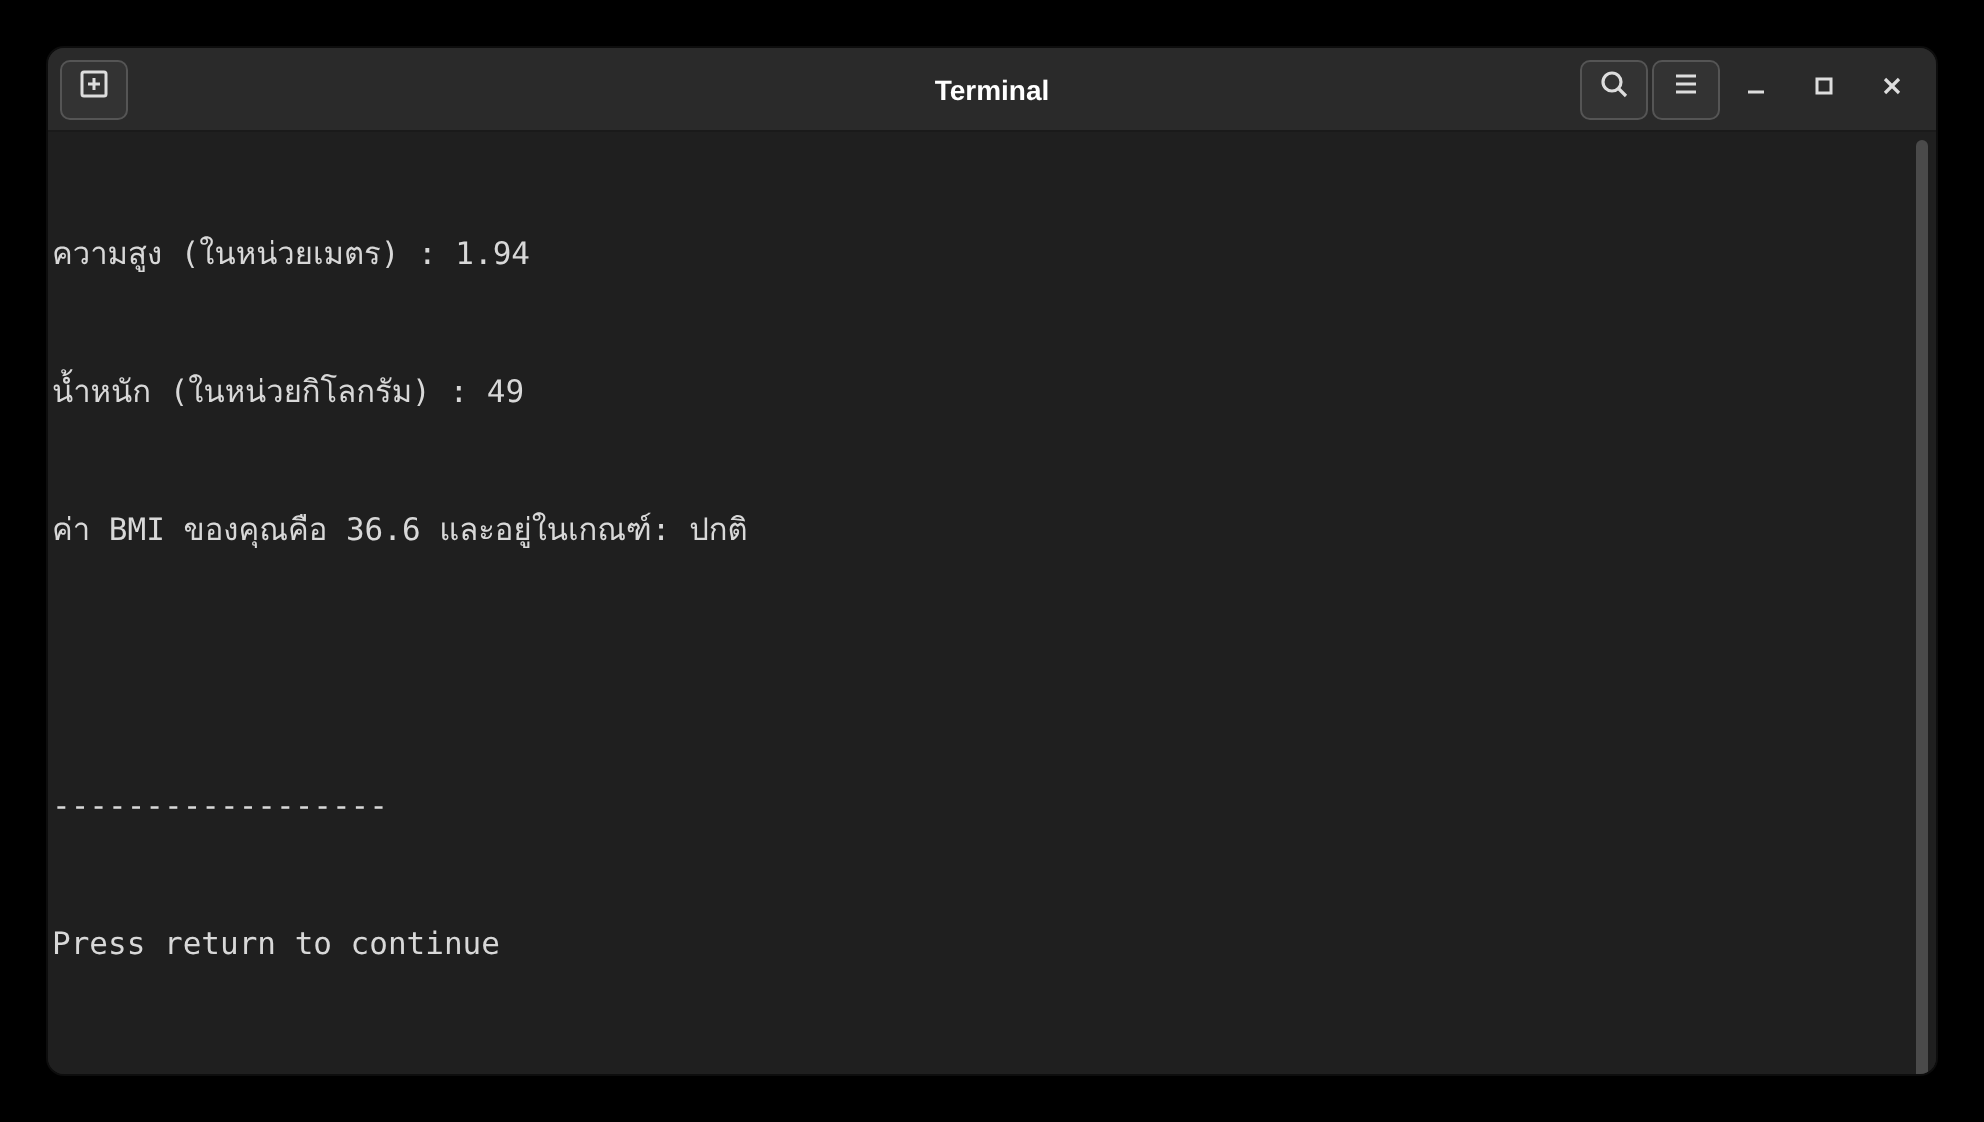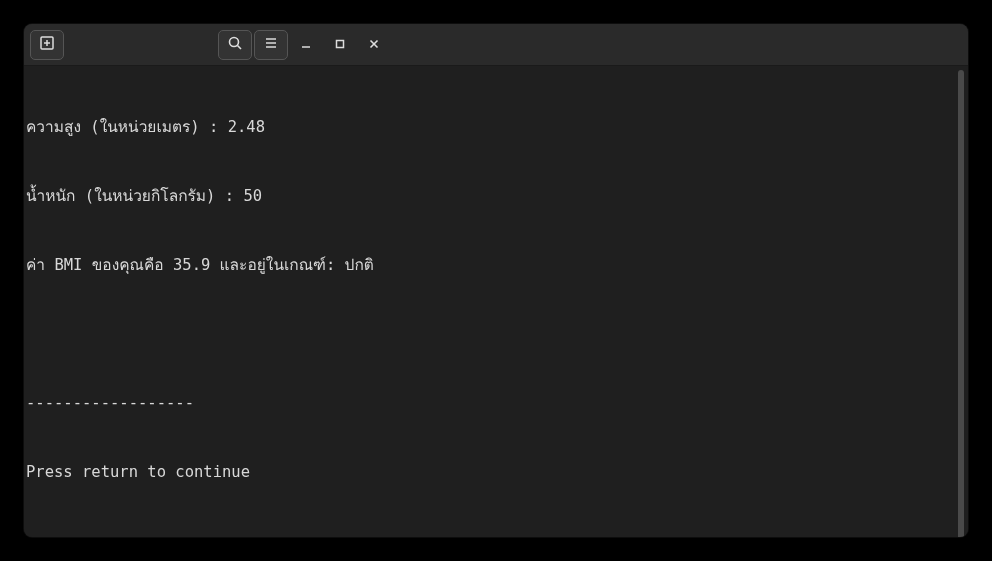--- a/index.html
+++ b/index.html
@@ -133,20 +133,21 @@
       <div class="tb-btn outlined">
         <span>
           <svg viewBox="0 0 16 16" fill="none" stroke="currentColor" stroke-width="1.5">
             <rect x="2" y="2" width="12" height="12" rx="1"></rect>
             <line x1="8" y1="5" x2="8" y2="11"></line>
             <line x1="5" y1="8" x2="11" y2="8"></line>
           </svg>
         </span>
       </div>
     </div>
+    <div class="titlebar-center">Terminal</div>
     <div class="titlebar-right">
       <div class="tb-btn outlined">
         <span>
           <svg viewBox="0 0 16 16" fill="none" stroke="currentColor" stroke-width="1.6">
             <circle cx="7" cy="7" r="4.5"></circle>
             <line x1="10.5" y1="10.5" x2="14" y2="14"></line>
           </svg>
         </span>
       </div>
       <div class="tb-btn outlined">
@@ -177,23 +178,23 @@
           <svg viewBox="0 0 12 12" fill="none" stroke="currentColor" stroke-width="1.6">
             <line x1="2.5" y1="2.5" x2="9.5" y2="9.5"></line>
             <line x1="9.5" y1="2.5" x2="2.5" y2="9.5"></line>
           </svg>
         </span>
       </div>
     </div>
   </div>
   <div class="terminal-body">
     <div class="terminal-content">
-      <div class="terminal-line">ความสูง (ในหน่วยเมตร) : 2.48</div>
-      <div class="terminal-line">น้ำหนัก (ในหน่วยกิโลกรัม) : 50</div>
-      <div class="terminal-line">ค่า BMI ของคุณคือ 35.9 และอยู่ในเกณฑ์: ปกติ</div>
+      <div class="terminal-line">ความสูง (ในหน่วยเมตร) : 1.94</div>
+      <div class="terminal-line">น้ำหนัก (ในหน่วยกิโลกรัม) : 49</div>
+      <div class="terminal-line">ค่า BMI ของคุณคือ 36.6 และอยู่ในเกณฑ์: ปกติ</div>
       <div class="terminal-line"></div>
       <div class="terminal-line">------------------</div>
       <div class="terminal-line">Press return to continue</div>
       
     </div>
     <div class="scrollbar">
       <div class="scrollbar-thumb"></div>
     </div>
   </div>
 </div>

